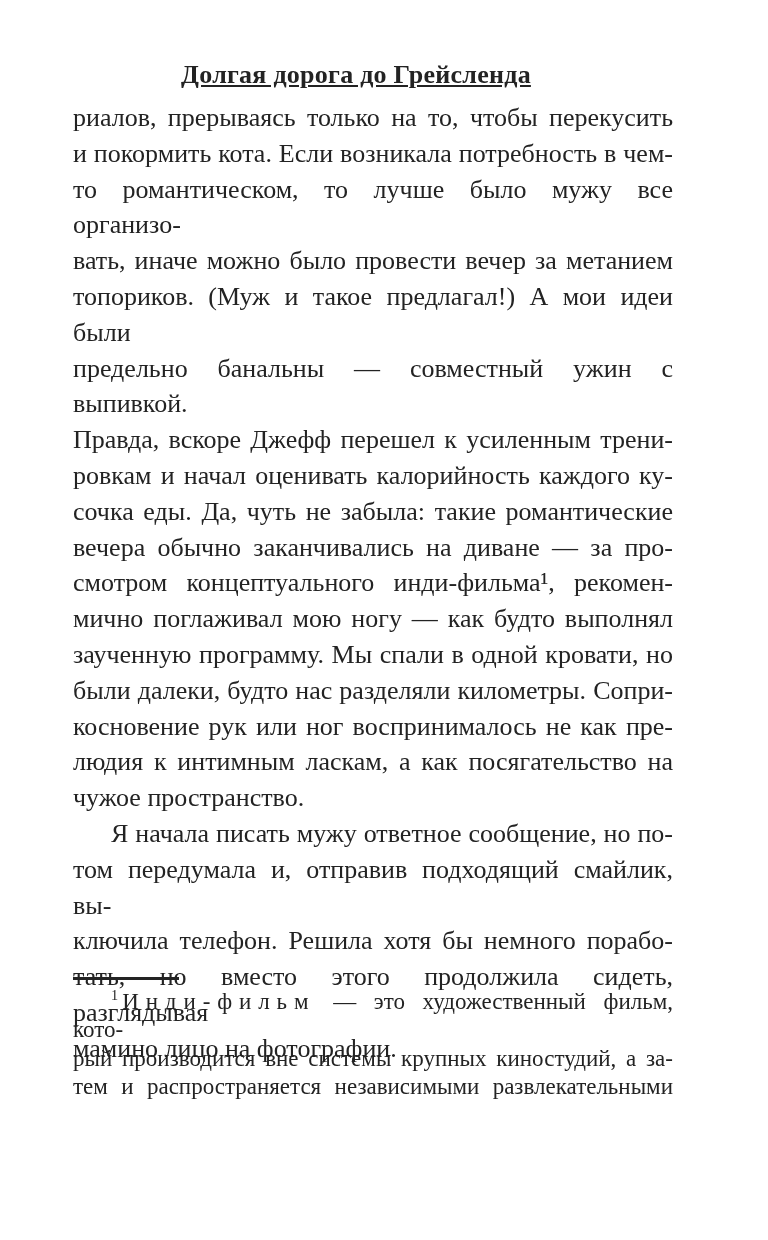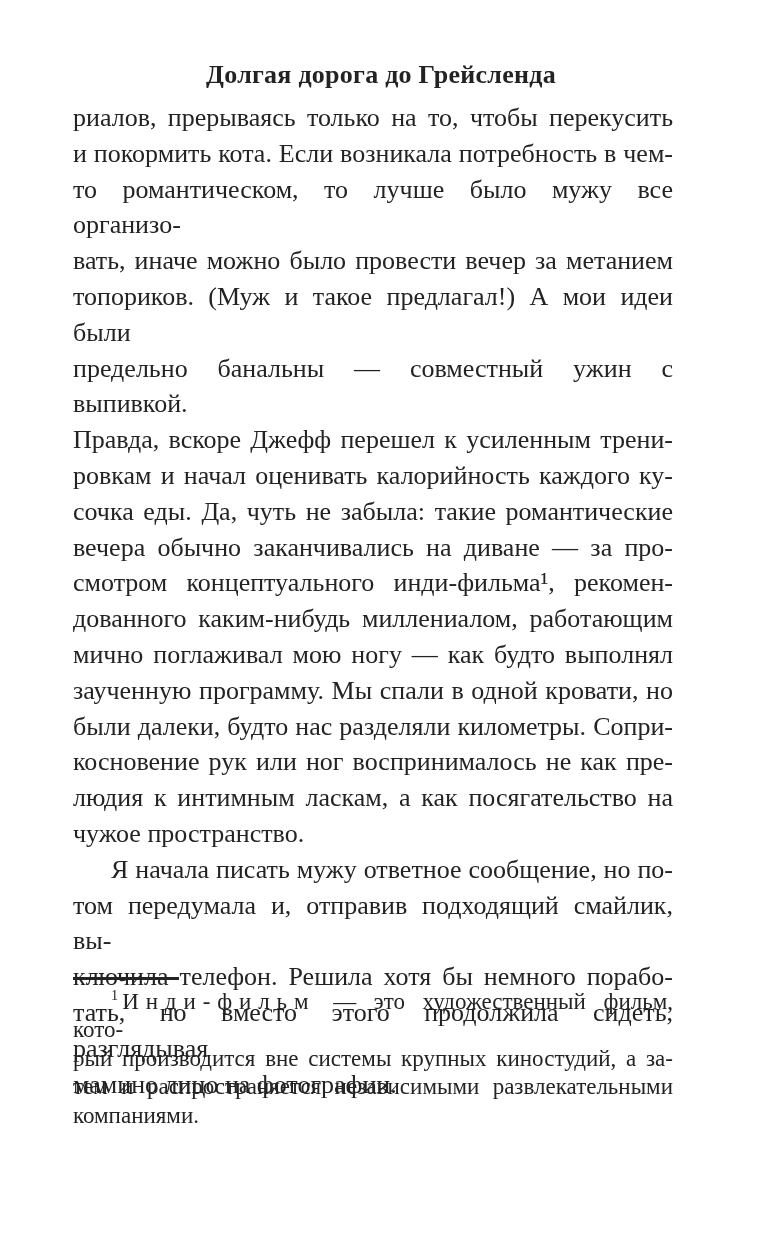--- a/index.html
+++ b/index.html
@@ -7,28 +7,29 @@
     position: relative;
     width: 768px;
     height: 1240px;
     background: #ffffff;
     color: #232323;
     font-family: "Liberation Serif", "DejaVu Serif", serif;
     overflow: hidden;
   }
   .running-title {
     position: absolute;
-    left: 81px;
+    left: 56px;
     top: 60px;
     width: 600px;
     text-align: center;
     font-weight: bold;
     font-size: 26px;
     line-height: 30px;
     letter-spacing: 0.01em;
+    text-decoration: underline;
   }
   .body-text {
     position: absolute;
     left: 73px;
     top: 100px;
     width: 600px;
     font-size: 26px;
     line-height: 35.8px;
   }
   .line {
@@ -74,36 +75,34 @@
       <div class="line">и покормить кота. Если возникала потребность в чем-</div>
       <div class="line">то романтическом, то лучше было мужу все организо-</div>
       <div class="line">вать, иначе можно было провести вечер за метанием</div>
       <div class="line">топориков. (Муж и такое предлагал!) А мои идеи были</div>
       <div class="line">предельно банальны — совместный ужин с выпивкой.</div>
       <div class="line">Правда, вскоре Джефф перешел к усиленным трени-</div>
       <div class="line">ровкам и начал оценивать калорийность каждого ку-</div>
       <div class="line">сочка еды. Да, чуть не забыла: такие романтические</div>
       <div class="line">вечера обычно заканчивались на диване — за про-</div>
       <div class="line">смотром концептуального инди-фильма¹, рекомен-</div>
-      <div class="line">дованного каким-нибудь миллениалом, работающим</div>
       <div class="line">мично поглаживал мою ногу — как будто выполнял</div>
       <div class="line">заученную программу. Мы спали в одной кровати, но</div>
       <div class="line">были далеки, будто нас разделяли километры. Сопри-</div>
       <div class="line">косновение рук или ног воспринималось не как пре-</div>
       <div class="line">людия к интимным ласкам, а как посягательство на</div>
       <div class="line end">чужое пространство.</div>
       <div class="line indent">Я начала писать мужу ответное сообщение, но по-</div>
       <div class="line">том передумала и, отправив подходящий смайлик, вы-</div>
       <div class="line">ключила телефон. Решила хотя бы немного порабо-</div>
       <div class="line">тать, но вместо этого продолжила сидеть, разглядывая</div>
       <div class="line end">мамино лицо на фотографии.</div>
     </div>
 
   <div class="fn-rule"></div>
 
   <div class="footnote">
     <div class="line indent"><span class="fn-sup">1</span><span class="fn-term">Инди-фильм</span> <span>— это художественный фильм, кото-</span></div>
   <div class="line">рый производится вне системы крупных киностудий, а за-</div>
       <div class="line">тем и распространяется независимыми развлекательными</div>
-      <div class="line end">компаниями.</div>
     </div>
 
 </div>
 
 </body></html>

